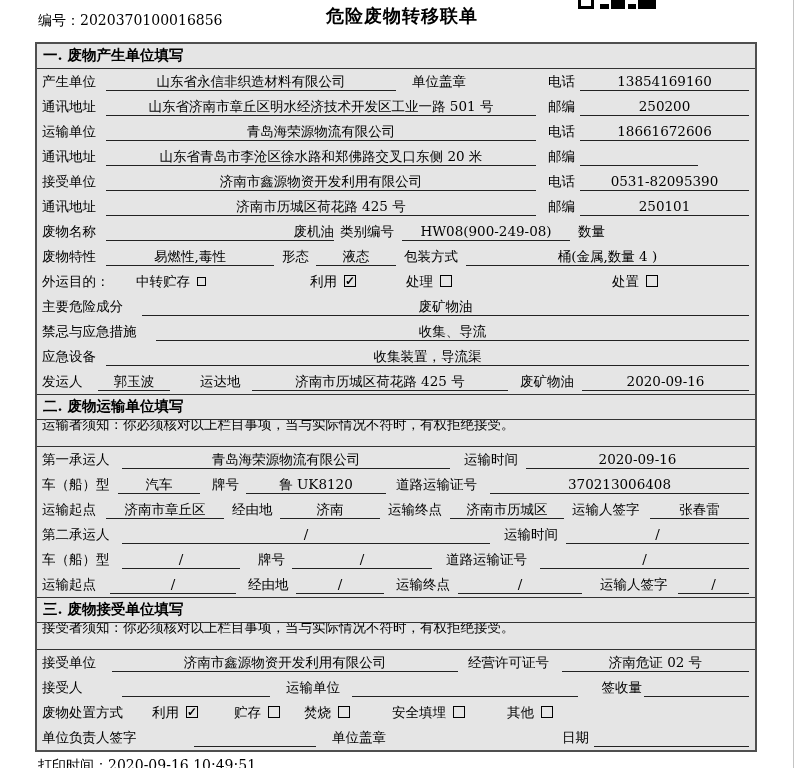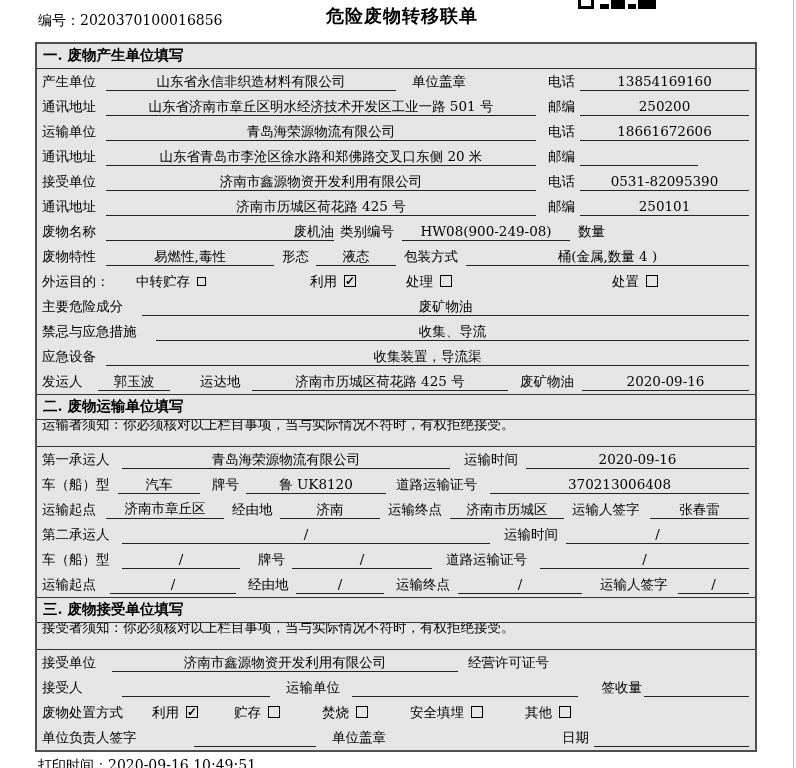--- a/index.html
+++ b/index.html
@@ -186,21 +186,21 @@
       <div class="row">
         <span class="f-label" style="width: 74px;">车（船）型</span>
         <span class="f-value" style="width: 82px;">汽车</span>
         <span class="f-label" style="width: 32px; margin-left: 12px;">牌号</span>
         <span class="f-value" style="width: 140px;">鲁 UK8120</span>
         <span class="f-label" style="width: 92px; margin-left: 10px;">道路运输证号</span>
         <span class="f-value grow">370213006408</span>
       </div>
       <div class="row">
         <span class="f-label" style="width: 62px;">运输起点</span>
-        <span class="f-value" style="width: 118px; font-family: Liberation Mono, monospace;">济南市章丘区</span>
+        <span class="f-value" style="width: 118px;">济南市章丘区</span>
         <span class="f-label" style="width: 46px; margin-left: 8px;">经由地</span>
         <span class="f-value" style="width: 100px;">济南</span>
         <span class="f-label" style="width: 60px; margin-left: 8px;">运输终点</span>
         <span class="f-value" style="width: 114px;">济南市历城区</span>
         <span class="f-label" style="width: 76px; margin-left: 8px;">运输人签字</span>
         <span class="f-value grow">张春雷</span>
       </div>
       <div class="row">
         <span class="f-label" style="width: 78px;">第二承运人</span>
         <span class="f-value" style="width: 368px;">/</span>
@@ -228,40 +228,41 @@
     </div>
     <div class="section">
       <div class="section-header">三. 废物接受单位填写</div>
       <div class="row notice">
         <span class="f-label">接受者须知：你必须核对以上栏目事项，当与实际情况不符时，有权拒绝接受。</span>
       </div>
       <div class="row">
         <span class="f-label" style="width: 64px;">接受单位</span>
         <span class="f-value" style="width: 346px; margin-left: 4px;">济南市鑫源物资开发利用有限公司</span>
         <span class="f-label" style="width: 92px; margin-left: 10px;">经营许可证号</span>
+        <span class="f-value grow">济南危证 02 号</span>
       </div>
       <div class="row">
         <span class="f-label" style="width: 50px;">接受人</span>
         <span class="f-value" style="width: 148px; margin-left: 28px;"></span>
         <span class="f-label" style="width: 60px; margin-left: 16px;">运输单位</span>
         <span class="f-value" style="width: 226px; margin-left: 4px;"></span>
         <span class="f-label" style="width: 48px; margin-left: 16px; text-align: right;">签收量</span>
         <span class="f-value grow"></span>
       </div>
       <div class="row">
         <span class="f-label" style="width: 94px;">废物处置方式</span>
         <span class="f-check" style="margin-left: 14px;">
           <span class="ck-label">利用</span>
           <span class="ck-box checked">✓</span>
         </span>
         <span class="f-check" style="margin-left: 36px;">
           <span class="ck-label">贮存</span>
           <span class="ck-box"></span>
         </span>
-        <span class="f-check" style="margin-left: 42px;">
+        <span class="f-check" style="margin-left: 24px;">
           <span class="ck-label">焚烧</span>
           <span class="ck-box"></span>
         </span>
         <span class="f-check" style="margin-left: 42px;">
           <span class="ck-label">安全填埋</span>
           <span class="ck-box"></span>
         </span>
         <span class="f-check" style="margin-left: 42px;">
           <span class="ck-label">其他</span>
           <span class="ck-box"></span>

